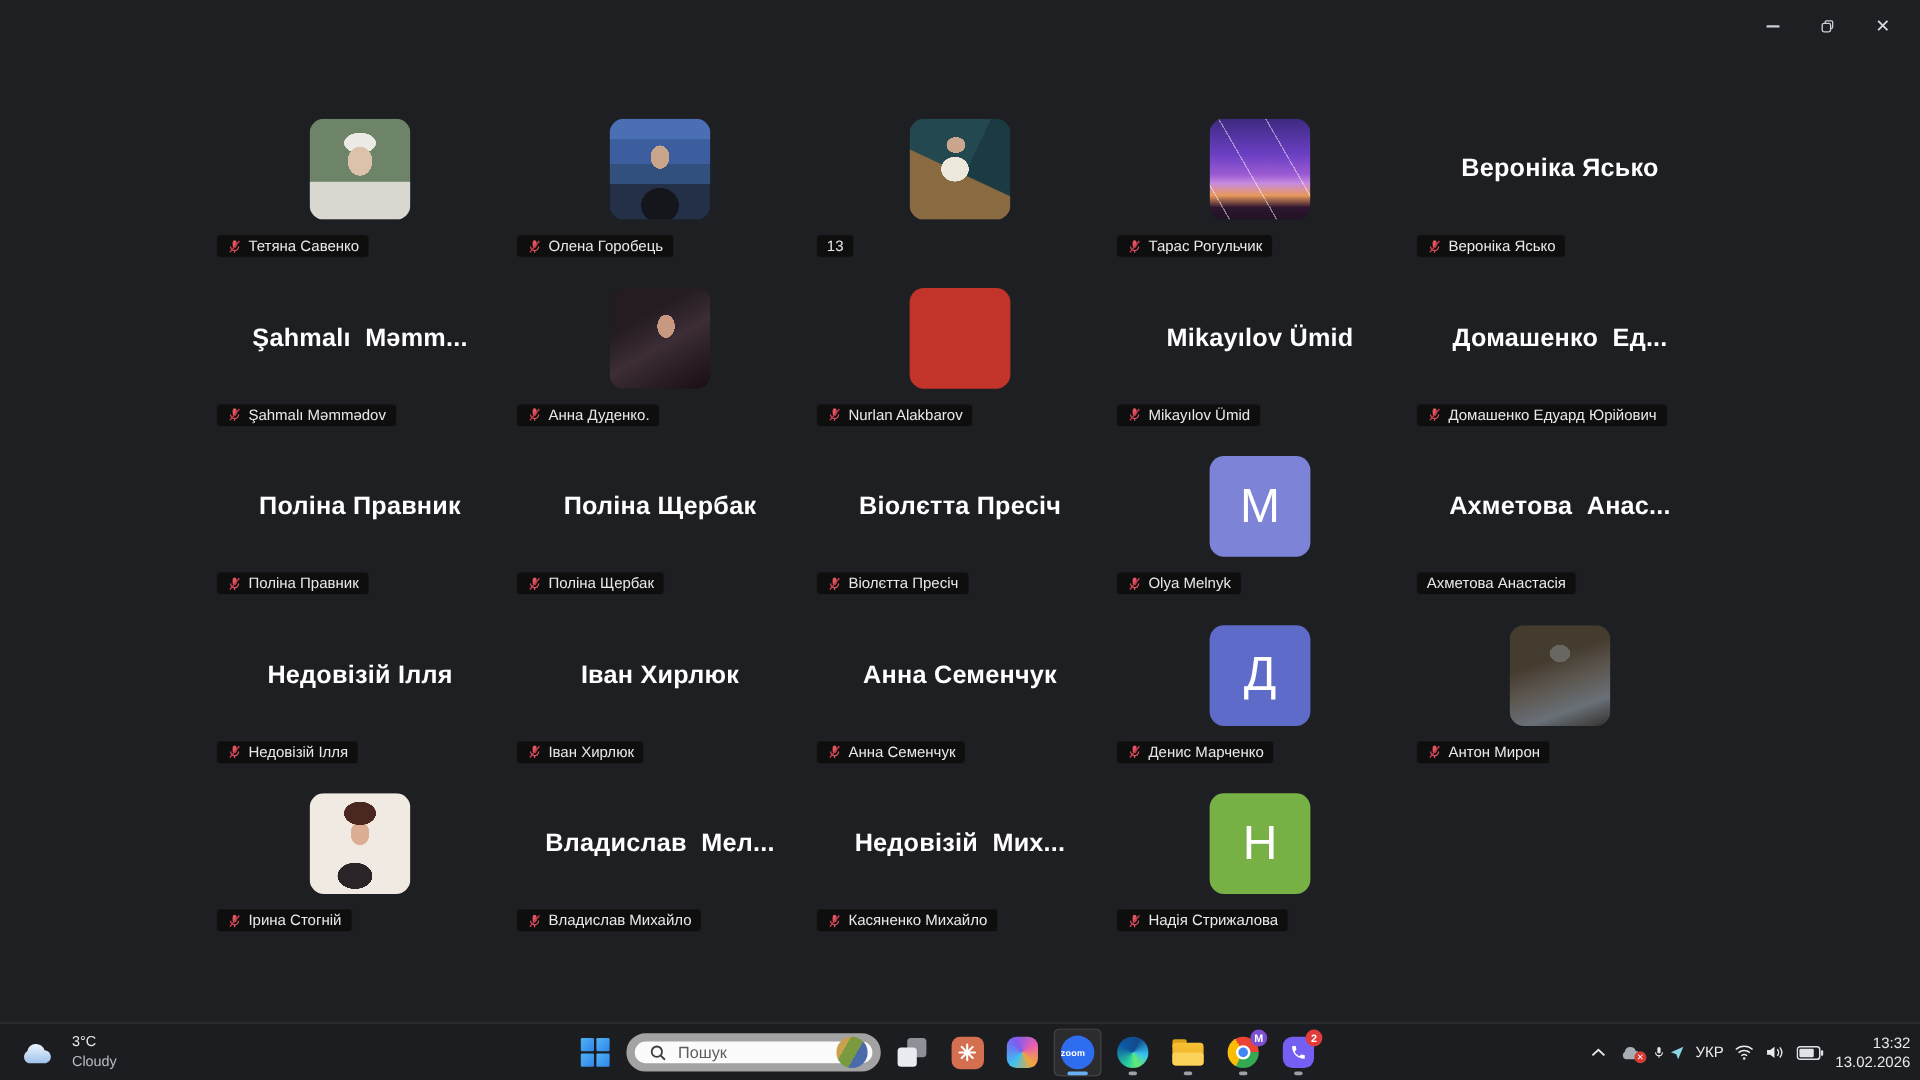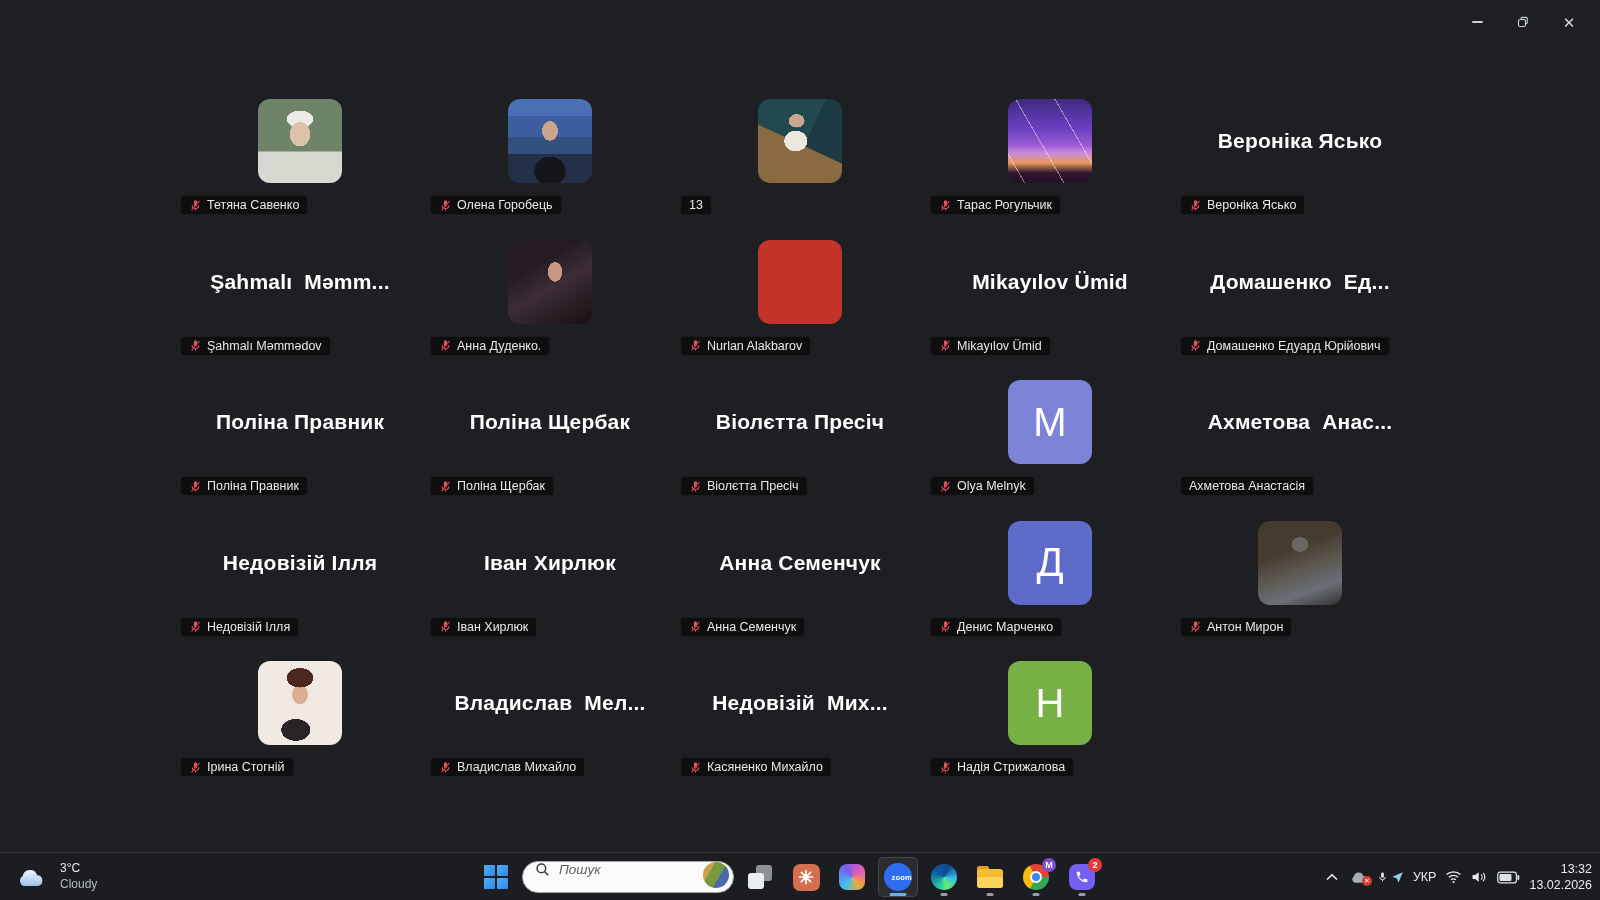--- a/index.html
+++ b/index.html
@@ -55,30 +55,30 @@
   .weather{position:absolute;left:14px;top:5px;display:flex;gap:16px;align-items:center;height:38px;}
   .weather-txt{font-size:12px;line-height:1.3;color:#e6e8ea;}
   .weather-cond{color:#b7bbc1;}
   .tb-center{position:absolute;left:476px;top:0;height:48px;display:flex;align-items:center;gap:6px;}
   .tb-btn{width:40px;height:40px;border-radius:5px;display:flex;align-items:center;justify-content:center;position:relative;flex:0 0 auto;}
   .tb-btn.active{background:rgba(255,255,255,.07);box-shadow:inset 0 0 0 1px rgba(255,255,255,.13);}
   .dash{position:absolute;bottom:1px;left:50%;transform:translateX(-50%);width:7px;height:3px;border-radius:2px;background:#9aa0a6;}
   .active .dash{width:17px;background:#67aef3;}
   .start-logo{display:grid;grid-template-columns:11px 11px;grid-template-rows:11px 11px;gap:2px;}
   .start-logo i{background:linear-gradient(135deg,#4fb2f7,#2f86e8);border-radius:1px;}
-  .search-pill{width:212px;height:32px;border-radius:17px;background:#fbfbfb;border:1px solid #a3a3a3;display:flex;gap:9px;padding:0 4px 0 12px;box-sizing:border-box;flex:0 0 auto;font-style:italic;}
+  .search-pill{width:212px;height:32px;border-radius:17px;background:#fbfbfb;border:7px solid #a3a3a3;display:flex;align-items:center;gap:9px;padding:0 4px 0 12px;box-sizing:border-box;flex:0 0 auto;}
   .search-text{color:#5d5d5d;font-size:13.5px;flex:1;}
   .search-thumb{width:26px;height:26px;border-radius:13px;background:linear-gradient(120deg,#c8a050 0 30%,#7a9a40 30% 60%,#4a6aaa 60% 100%);}
   .taskview{position:relative;width:24px;height:24px;}
   .taskview i{position:absolute;width:16px;height:16px;border-radius:3px;}
   .taskview .tv-back{right:0;top:0;background:#8d9197;}
   .taskview .tv-front{left:0;bottom:0;background:#e9ecf0;}
   .claude{width:27px;height:27px;border-radius:7px;background:#d4704f;display:flex;align-items:center;justify-content:center;}
   .copilot{width:26px;height:26px;border-radius:8px;background:conic-gradient(from 220deg,#3fc1f0,#7b5bf0 30%,#e85fb0 55%,#f0a83a 78%,#3fc1f0);}
-  .zoomc{width:28px;height:28px;border-radius:50%;background:#2f6df0;display:flex;align-items:center;justify-content:flex-end;}
+  .zoomc{width:28px;height:28px;border-radius:50%;background:#2f6df0;display:flex;align-items:center;justify-content:flex-start;}
   .zoomc span{color:#fff;font-size:7.5px;font-weight:bold;letter-spacing:.2px;}
   .edgec{width:26px;height:26px;border-radius:50%;background:conic-gradient(from 200deg,#2bd0a0,#0c59a4 28%,#114a8b 52%,#35c1f1 72%,#66eb6e 90%,#2bd0a0);}
   .folder{width:26px;height:22px;position:relative;}
   .folder .f-tab{position:absolute;left:0;top:0;width:12px;height:7px;border-radius:2px 2px 0 0;background:#e0a018;}
   .folder .f-body{position:absolute;left:0;top:3px;width:26px;height:19px;border-radius:3px;background:linear-gradient(180deg,#f7c234,#eda81e);}
   .folder .f-front{position:absolute;left:0;bottom:0;width:26px;height:11px;border-radius:2px 3px 3px 3px;background:#fbd25a;}
   .chrome{width:26px;height:26px;border-radius:50%;background:conic-gradient(from -30deg,#ea4335 0 33%,#34a853 33% 66%,#fbbc05 66% 100%);position:relative;}
   .chrome::after{content:"";position:absolute;inset:7px;border-radius:50%;background:#4285f4;border:2px solid #fff;box-sizing:border-box;}
   .viber{width:26px;height:26px;border-radius:8px;background:#7360f2;display:flex;align-items:center;justify-content:center;}
   .badge{position:absolute;top:1px;right:0;min-width:14px;height:14px;border-radius:7px;font-size:9px;color:#fff;display:flex;align-items:center;justify-content:center;padding:0 2px;font-weight:bold;box-sizing:border-box;z-index:2;}

